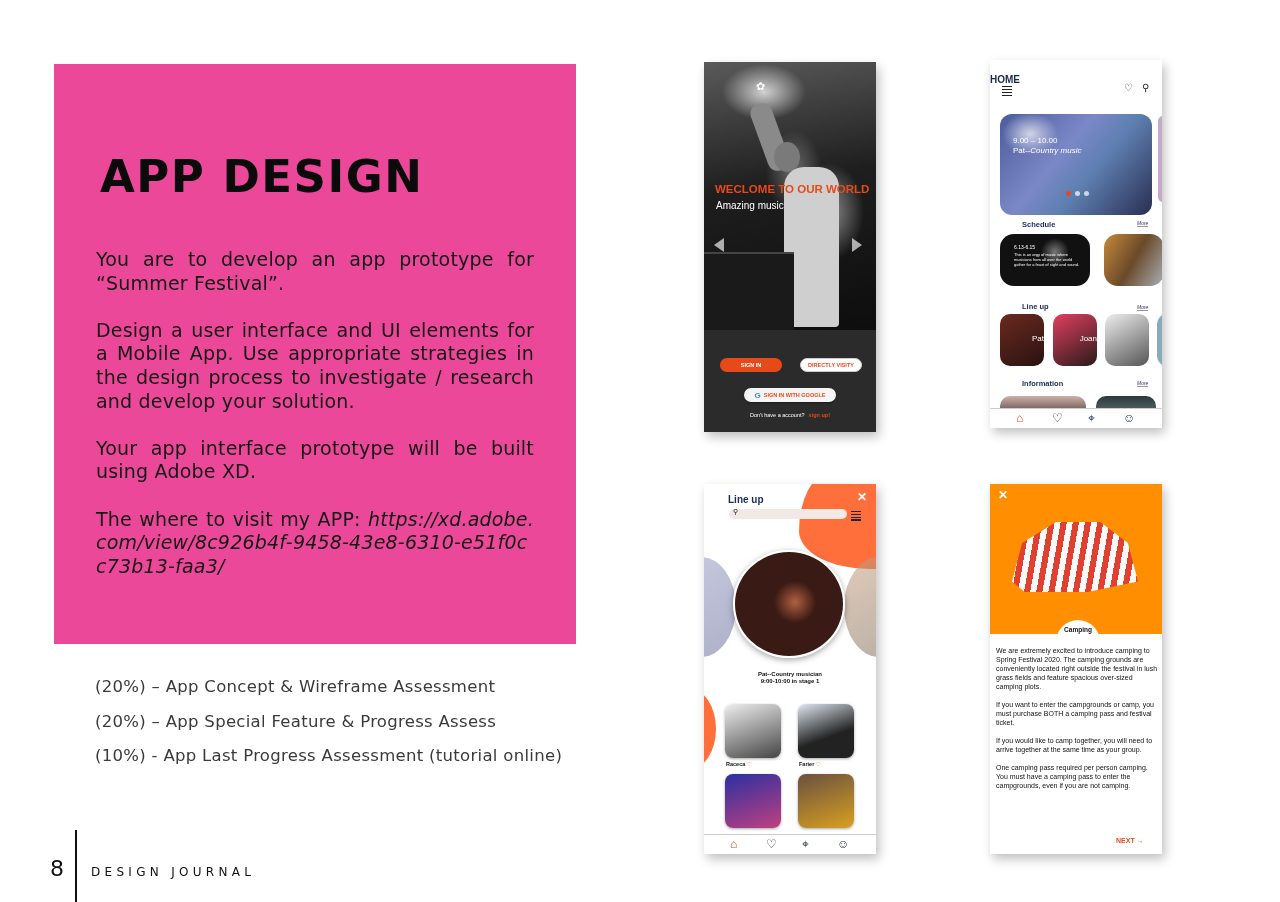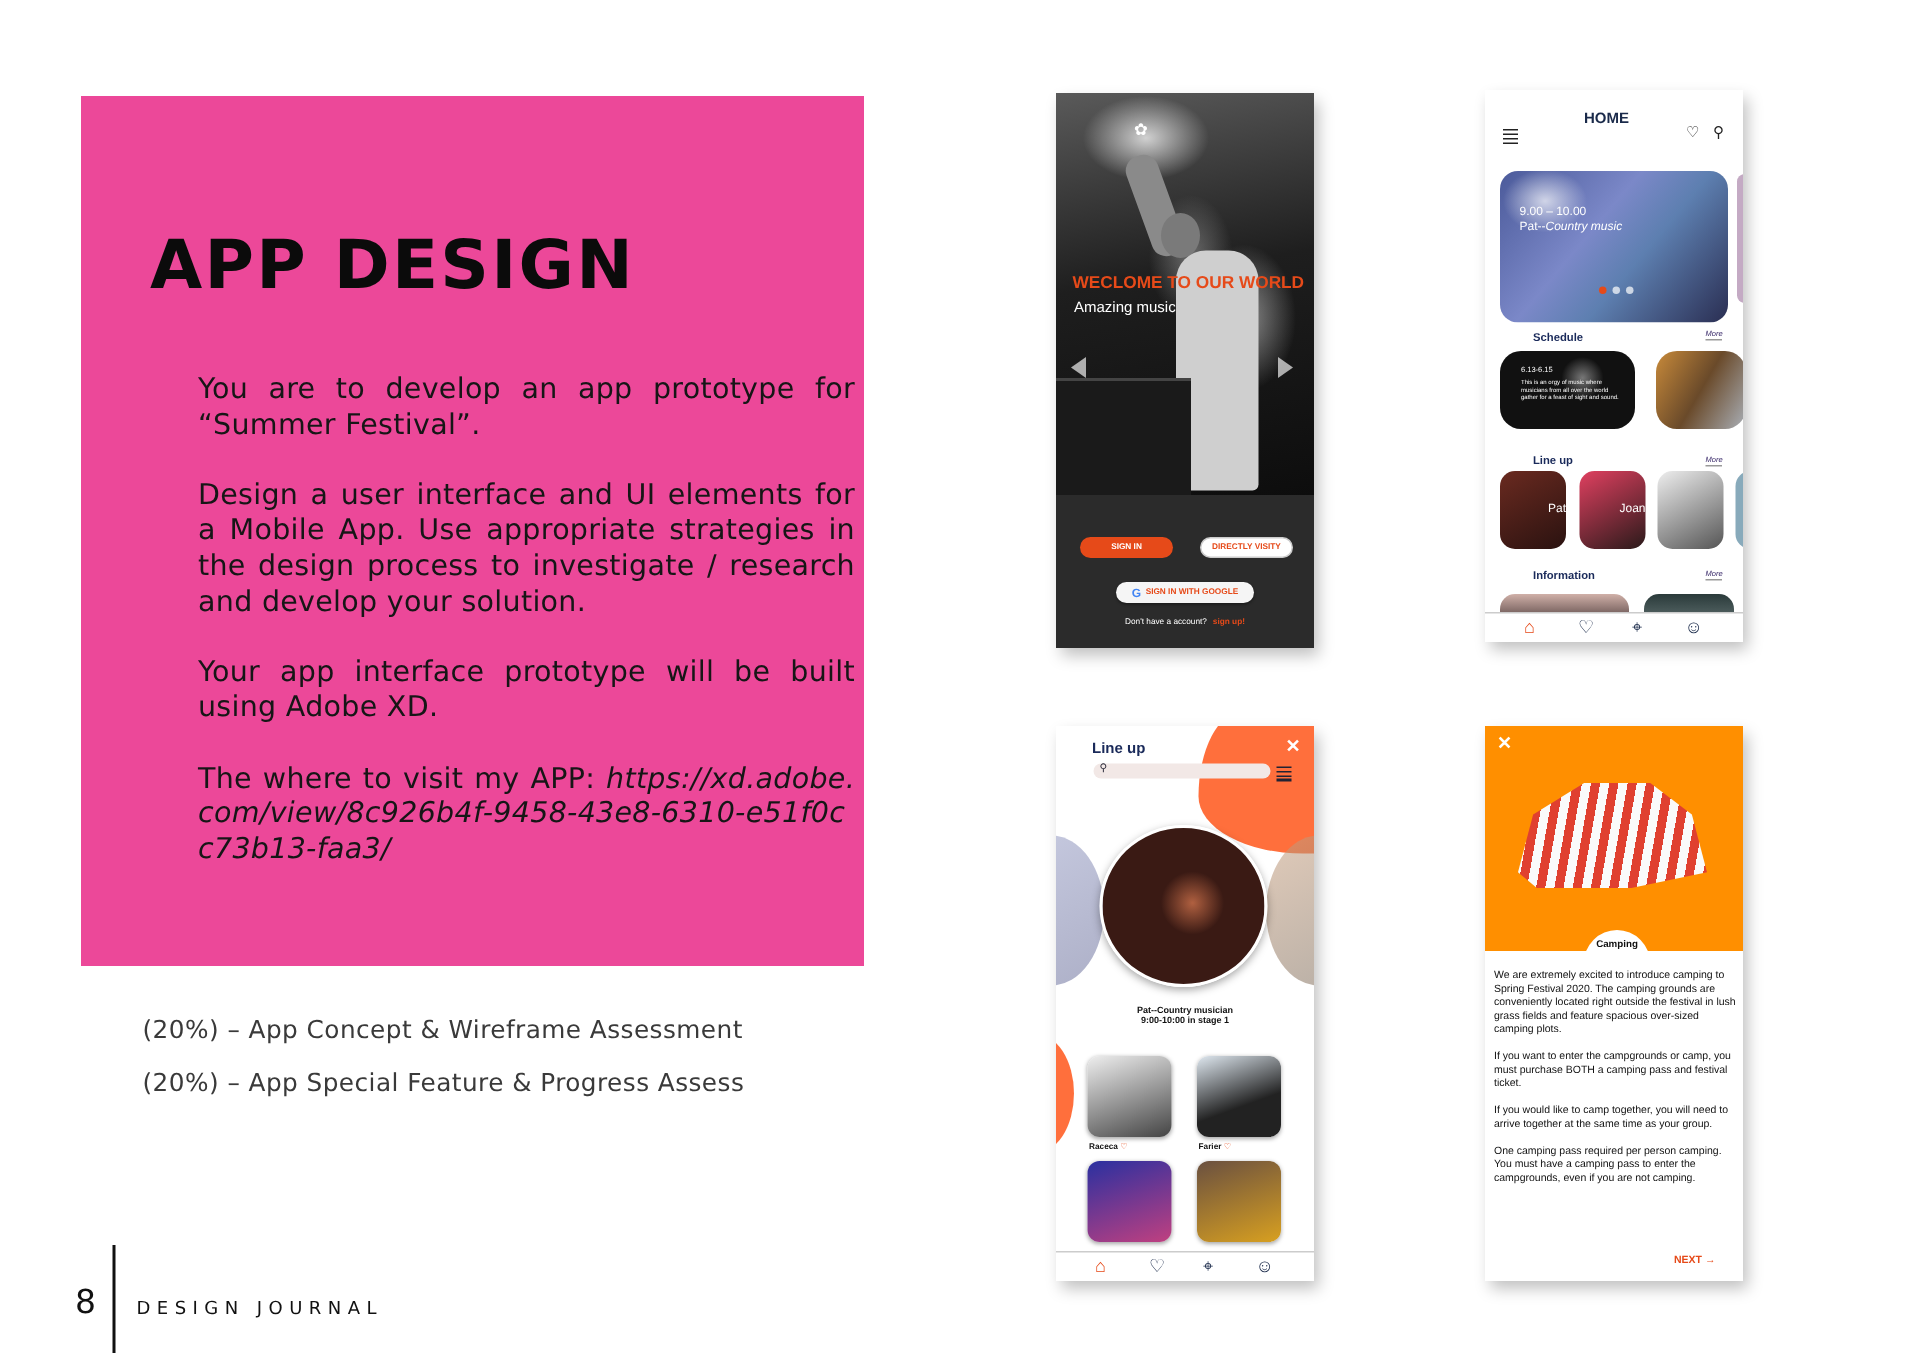--- a/index.html
+++ b/index.html
@@ -12,21 +12,21 @@
     background: #ec4899;
   }
   .brief h1 {
     position: absolute; left: 46px; top: 86px;
     font-family: "DejaVu Sans", sans-serif; font-weight: bold;
     font-size: 45px; letter-spacing: 1.5px; color: #0b0b0b;
   }
   .brief .body {
     position: absolute; left: 42px; top: 184px; width: 438px;
     font-family: "DejaVu Sans", sans-serif; font-size: 19px; line-height: 23.6px;
-    color: #161616; text-align: justify; letter-spacing: 0.2px; margin-left: 36px;
+    color: #161616; text-align: justify; letter-spacing: 0.2px;
   }
   .brief .body p { margin-bottom: 23.6px; }
   .brief .body .link { font-style: italic; word-break: break-all; }
 
   .criteria {
     position: absolute; left: 95px; top: 677px;
     font-family: "DejaVu Sans", sans-serif; font-size: 16.5px; color: #3a3a3a; letter-spacing: 0.3px;
   }
   .criteria li { list-style: none; height: 34.5px; }
 
@@ -60,21 +60,21 @@
   .s1 .btn { position:absolute; height:14px; border-radius:8px; font-size:5.5px; font-weight:bold; display:flex; align-items:center; justify-content:center; white-space:nowrap; }
   .s1 .sign-in { left:16px; top:296px; width:62px; background:#e64a19; color:#fff; }
   .s1 .visit { left:96px; top:296px; width:62px; background:#fff; color:#e64a19; border:1px solid #ccc; }
   .s1 .google { left:40px; top:326px; width:92px; background:#f5f5f5; color:#e64a19; gap:3px; box-shadow:0 1px 2px rgba(0,0,0,0.4); }
   .s1 .google .g { color:#4285f4; font-size:8px; font-weight:bold; }
   .s1 .signup-row { position:absolute; left:0; width:172px; top:350px; text-align:center; font-size:5.5px; color:#fff; }
   .s1 .signup-row .su { color:#e64a19; font-weight:bold; margin-left:4px; }
 
   
   .s2 { left: 990px; top: 60px; height: 368px; background: #fff; }
-  .s2 .title { position:absolute; left:0; width:162px; top:14px; text-align:center; font-weight:bold; font-size:10px; color:#1a2a4a; }
+  .s2 .title { position:absolute; left:0; width:162px; top:14px; font-weight:bold; font-size:10px; color:#1a2a4a; }
   .s2 .menu { position:absolute; left:12px; top:26px; width:10px; }
   .s2 .menu span { display:block; height:1.3px; background:#222; margin-bottom:1.6px; }
   .s2 .heart { position:absolute; left:134px; top:22px; font-size:10px; color:#222; }
   .s2 .search { position:absolute; left:152px; top:22px; font-size:10px; color:#222; }
   .s2 .banner {
     position:absolute; left:10px; top:54px; width:152px; height:101px; border-radius:12px; overflow:hidden;
     background:
       radial-gradient(ellipse 40px 30px at 30px 20px, rgba(255,255,255,0.7), transparent 70%),
       linear-gradient(130deg, #4b5a9a 0%, #7b88c8 40%, #5d7fb0 60%, #2a2e52 100%);
   }
@@ -152,20 +152,21 @@
     <p>Your app interface prototype will be built using Adobe XD.</p>
     <p>
       <span>The where to visit my APP: </span><span class="link">https://xd.adobe.com/view/8c926b4f-9458-43e8-6310-e51f0cc73b13-faa3/</span>
     </p>
   </div>
 </section>
 
 <ul class="criteria">
   <li>(20%) – App Concept &amp; Wireframe Assessment</li>
   <li>(20%) – App Special Feature &amp; Progress Assess</li>
+  <li>(10%) - App Last Progress Assessment (tutorial online)</li>
 </ul>
 
 <div class="footer">
   <span class="num">8</span>
   <span class="bar"></span>
   <span class="label">DESIGN JOURNAL</span>
 </div>
 
 <div class="phone s1">
   <div class="photo">

